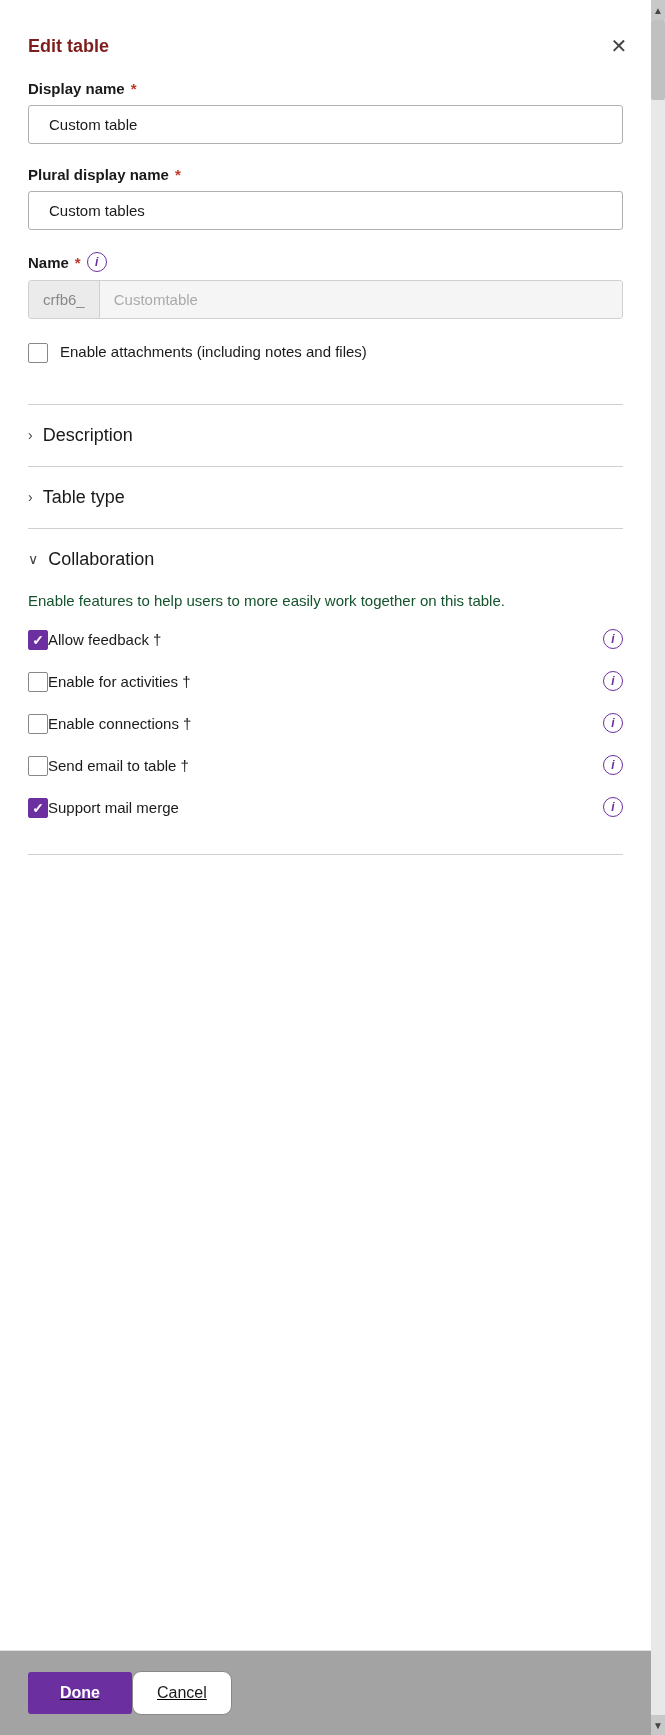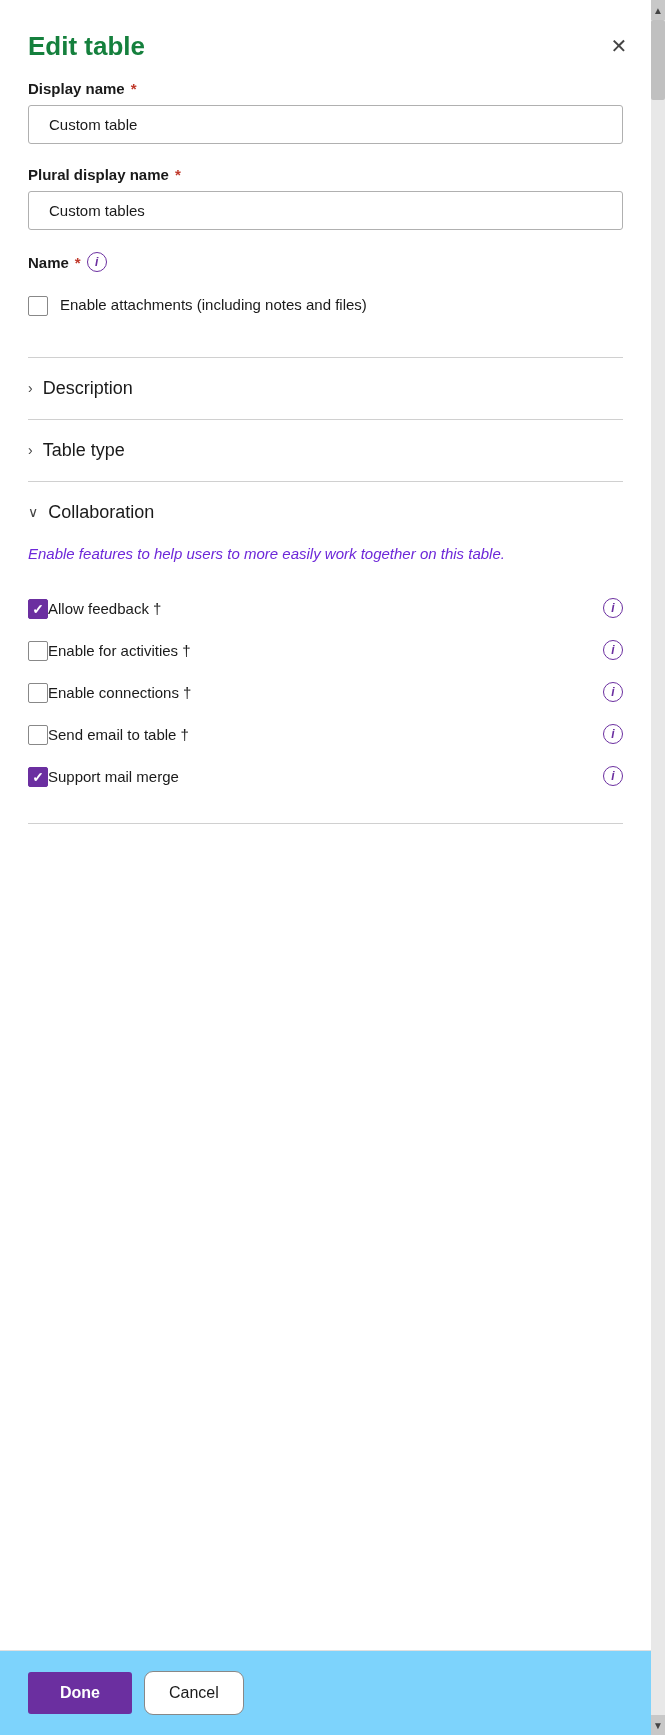--- a/index.html
+++ b/index.html
@@ -27,23 +27,23 @@
     }
 
     .panel-header {
       display: flex;
       justify-content: space-between;
       align-items: center;
       padding: 28px 28px 16px 28px;
     }
 
     .panel-title {
-      font-size: 26px;
+      font-size: 18px;
       font-weight: 700;
-      color: #15803d;
+      color: #7f1d1d;
     }
 
     .close-btn {
       width: 36px;
       height: 36px;
       display: flex;
       align-items: center;
       justify-content: center;
       cursor: pointer;
       font-size: 20px;
@@ -236,24 +236,23 @@
       font-size: 14px;
       color: #444;
     }
 
     .collaboration-content {
       padding-bottom: 16px;
     }
 
     .collab-description {
       font-size: 15px;
-      color: #6d28d9;
+      color: #14532d;
       line-height: 1.5;
-      margin-bottom: 32px;
-      font-style: italic;
+      margin-bottom: 16px;
     }
 
     .collab-row {
       display: flex;
       align-items: center;
       justify-content: space-between;
       margin-bottom: 20px;
     }
 
     .collab-left {
@@ -263,24 +262,25 @@
     }
 
     .collab-label {
       font-size: 15px;
       color: #1a1a1a;
     }
 
     .panel-footer {
       padding: 20px 28px;
       display: flex;
-      gap: 12px;
+      gap: 0;
       align-items: center;
       border-top: 1px solid #e0e0e0;
-      background: #7dd3fc;
+      background: #a3a3a3;
+      text-decoration: underline;
     }
 
     .btn-done {
       background: #6b2fa0;
       color: #fff;
       border: none;
       border-radius: 3px;
       padding: 12px 32px;
       font-size: 16px;
       font-weight: 600;
@@ -345,20 +345,24 @@
       </div>
       <input class="text-input" type="text" value="Custom tables" style="">
     </div>
 
     <div class="field-group">
       <div class="field-label">
         <span>Name</span>
         <span class="required-star">*</span>
         <span class="info-icon">i</span>
       </div>
+      <div class="name-field-wrapper">
+        <div class="name-prefix">crfb6_</div>
+        <div class="name-value">Customtable</div>
+      </div>
     </div>
 
     <div class="checkbox-row">
       <div class="checkbox"></div>
       <span class="checkbox-label">Enable attachments (including notes and files)</span>
     </div>
 
 
     <hr class="divider">
 

